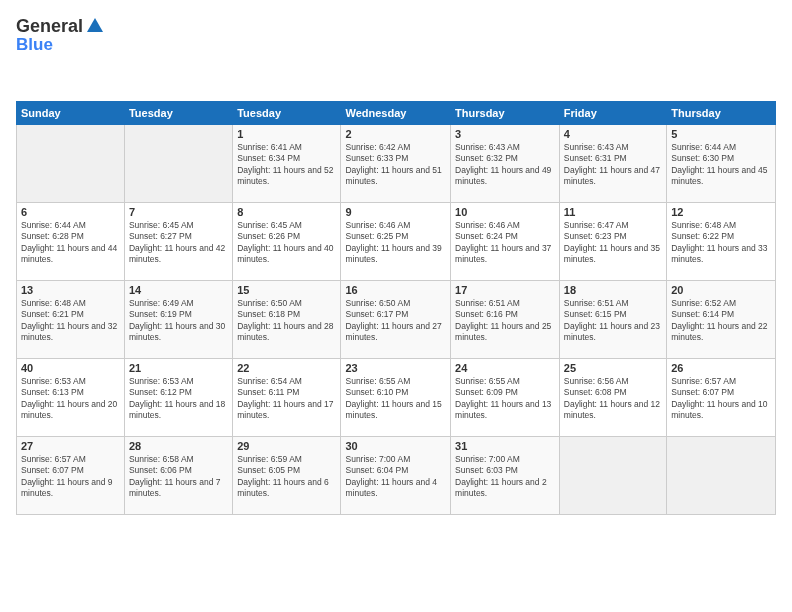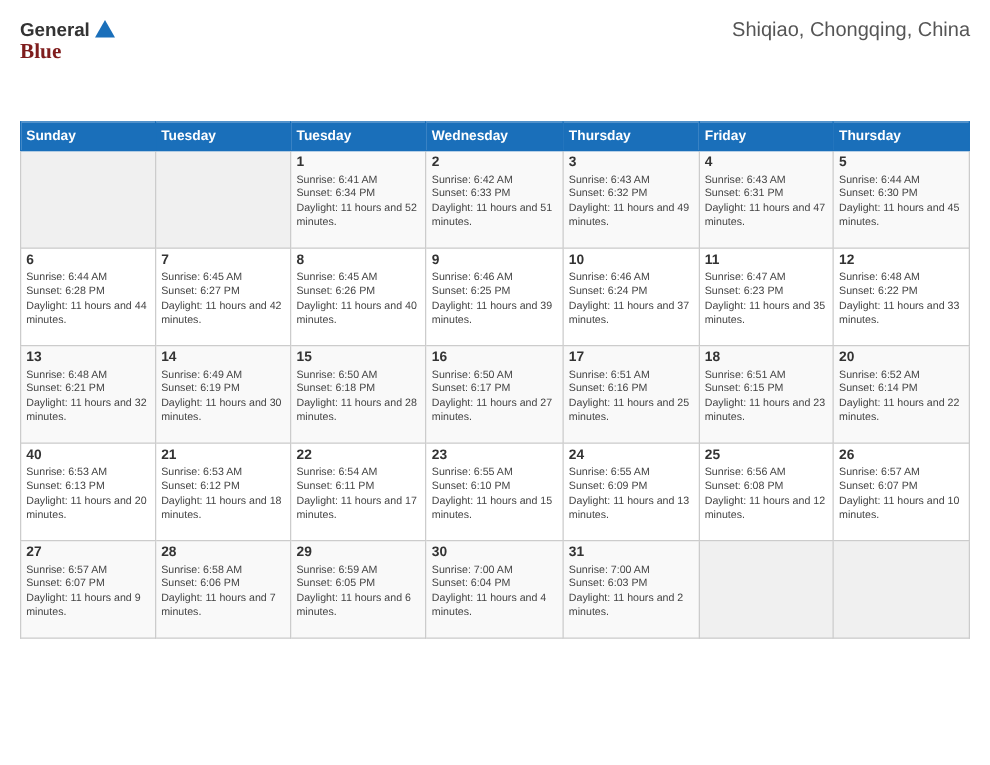--- a/index.html
+++ b/index.html
@@ -83,28 +83,27 @@
     }
   </style>
 </head>
 <body>
 
 <div class="page">
   <div class="header">
     <div class="logo">
   <div style="display:flex;flex-direction:column;align-items:flex-start;">
     <div style="display:flex;align-items:center;gap:2px;">
-      <div style="font-size:15px;font-weight:bold;color:#333;font-family:Arial;">General</div>
+      <div style="font-size:18px;font-weight:bold;color:#333;font-family:Arial;">General</div>
       <div style="width:0;height:0;border-left:8px solid transparent;border-right:8px solid transparent;border-bottom:14px solid #1a6fba;margin-left:2px;margin-top:-4px;"></div>
     </div>
-    <div style="font-size:17px;font-weight:bold;color:#7f1d1d;font-family:Liberation Serif, serif;margin-top:-2px;">Blue</div>
+    <div style="font-size:17px;font-weight:bold;color:#3b82f6;font-family:Liberation Sans, sans-serif;margin-top:-2px;">Blue</div>
   </div>
 </div>
     <div class="title-block">
-      <div class="subtitle">Shiqiao, Chongqing, China</div>
     </div>
   </div>
 
   <table class="calendar">
     <thead>
       <tr>
         <th>Sunday</th>
         <th>Tuesday</th>
         <th>Tuesday</th>
         <th>Wednesday</th>

